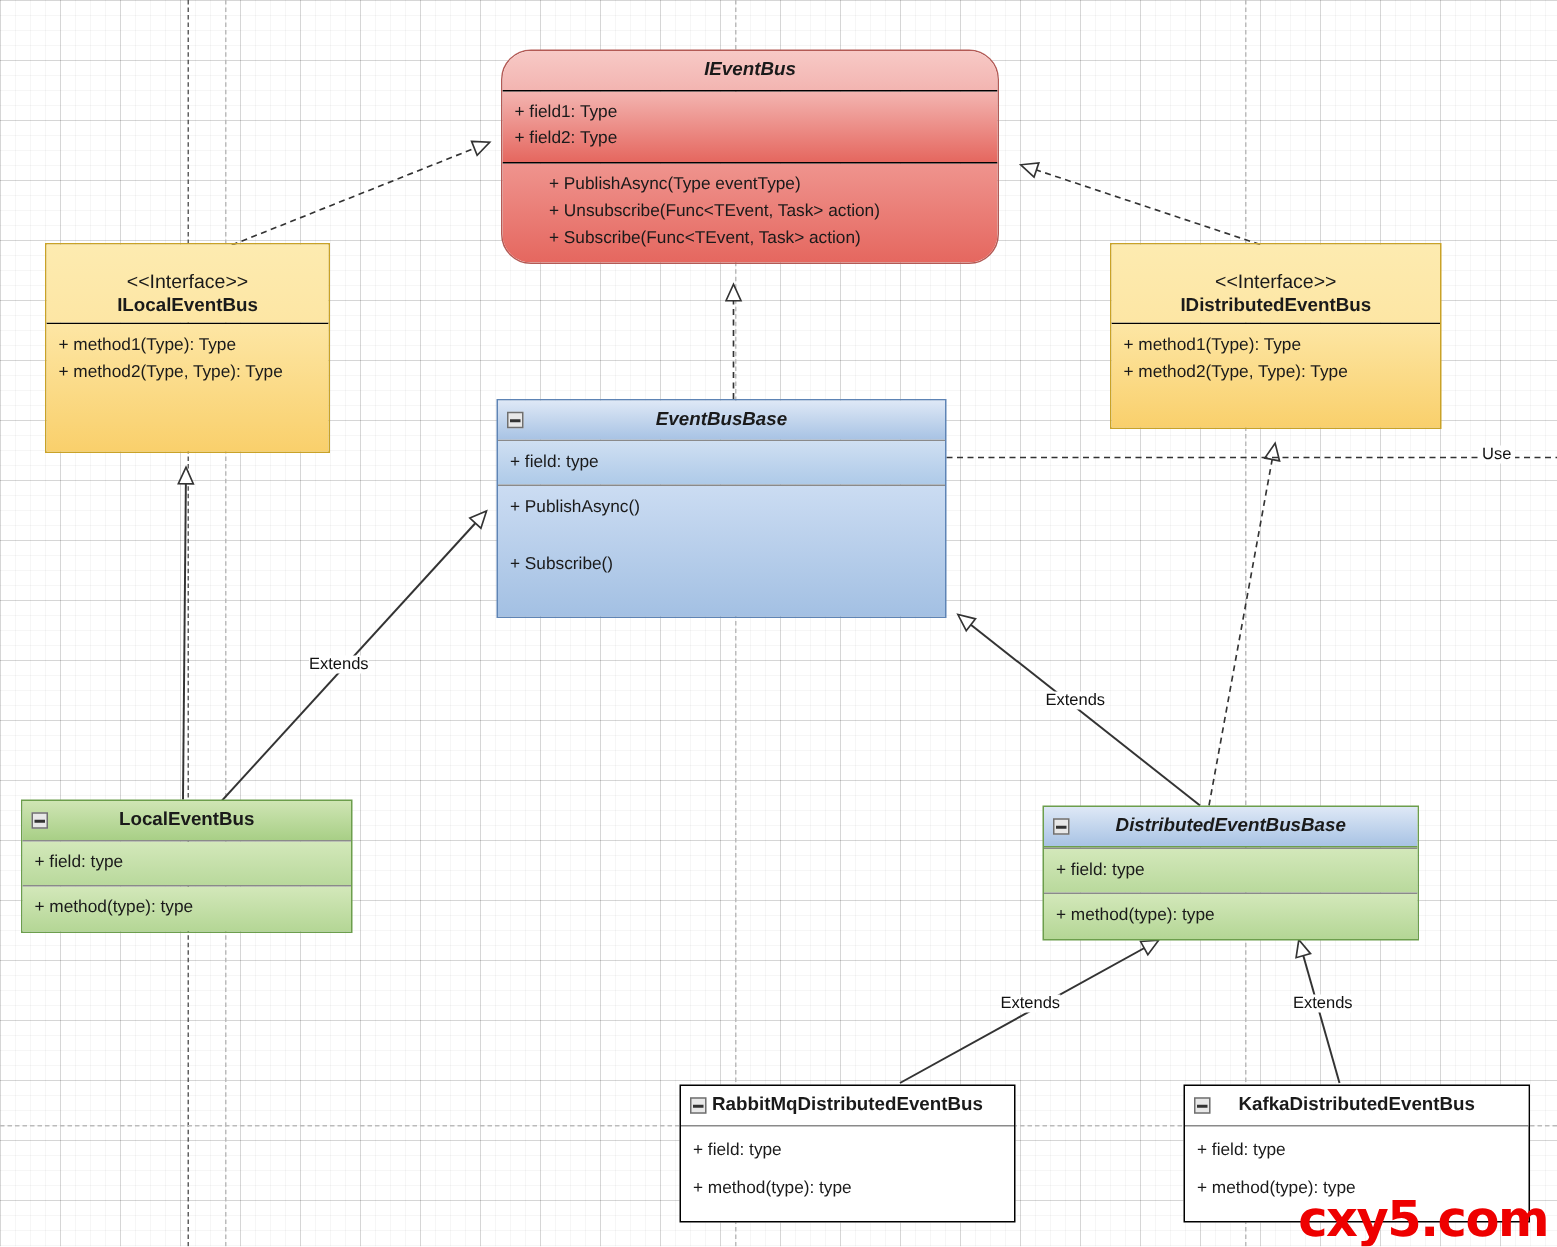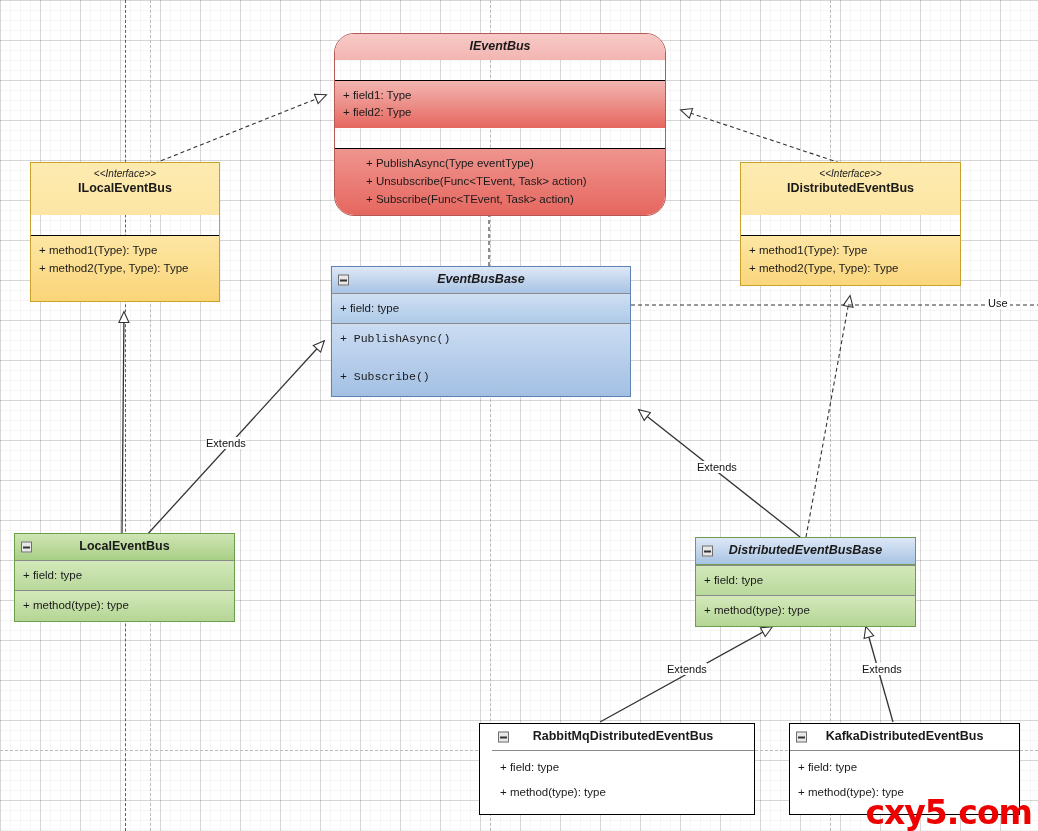--- a/index.html
+++ b/index.html
@@ -57,36 +57,35 @@
     font-size: 12.5px;
     font-weight: bold;
     color: #1a1a1a;
     position: relative;
     padding: 5px 4px;
     line-height: 1.25;
   }
   .node .hdr .stereo {
     display: block;
     font-weight: normal;
-    font-style: italic;
-    font-size: 10px;
+    font-size: 13px;
+    margin-top: 12px;
   }
   .node .hdr.abstract {
     font-style: italic;
   }
   .node .sec {
     box-sizing: border-box;
     padding: 6px 8px;
     font-size: 11.5px;
     color: #1a1a1a;
     line-height: 1.55;
   }
   .node .sep {
     border-top: 1px solid #000;
-    margin-top: 20px;
   }
   .node .sep-soft {
     border-top: 1px solid #8a8a8a;
   }
 
   
   .collapse-icon {
     position: absolute;
     left: 6px;
     top: 50%;
@@ -262,54 +261,54 @@
   </div>
 
   <div class="node skin-blue" style="left:331px; top:266px; width:300px;">
     <div class="hdr abstract">
       <span class="collapse-icon"></span>
       <span>EventBusBase</span>
     </div>
     <div class="sec sep-soft" style="background:linear-gradient(to bottom,#cfdff2,#aecae8);">
       <div>+ field: type</div>
     </div>
-    <div class="sec sep-soft" style="background:linear-gradient(to bottom,#cbdcf2,#a3c0e3); height:73px;font-family:Liberation Mono, monospace;">
+    <div class="sec sep-soft" style="background:linear-gradient(to bottom,#cbdcf2,#a3c0e3); height:88px;">
       <div>+ PublishAsync()</div>
       <div style="height:20px;"></div>
       <div>+ Subscribe()</div>
     </div>
   </div>
 
   <div class="node skin-green" style="left:14px; top:533px; width:221px;">
     <div class="hdr">
       <span class="collapse-icon"></span>
       <span>LocalEventBus</span>
     </div>
     <div class="sec sep-soft" style="background:linear-gradient(to bottom,#d3e8ba,#b9d99c);">
       <div>+ field: type</div>
     </div>
     <div class="sec sep-soft" style="background:linear-gradient(to bottom,#d3e8ba,#b4d695);">
       <div>+ method(type): type</div>
     </div>
   </div>
 
-  <div class="node skin-green" style="left:695px; top:537px; width:221px;">
+  <div class="node skin-green" style="left:695px; top:537px; width:251px;">
     <div class="hdr abstract" style="background:linear-gradient(to bottom,#dee8f6,#a8c3e4); border-bottom:1px solid #6c9e4c;">
       <span class="collapse-icon"></span>
       <span>DistributedEventBusBase</span>
     </div>
     <div class="sec sep-soft" style="background:linear-gradient(to bottom,#d3e8ba,#b9d99c);">
       <div>+ field: type</div>
     </div>
     <div class="sec sep-soft" style="background:linear-gradient(to bottom,#d3e8ba,#b4d695);">
       <div>+ method(type): type</div>
     </div>
   </div>
 
-  <div class="node skin-white" style="left:479px; top:723px; width:276px;padding-left:12px;">
+  <div class="node skin-white" style="left:453px; top:723px; width:224px;">
     <div class="hdr">
       <span class="collapse-icon"></span>
       <span>RabbitMqDistributedEventBus</span>
     </div>
     <div class="sec sep-soft" style="padding-top:8px; padding-bottom:4px;">
       <div>+ field: type</div>
     </div>
     <div class="sec" style="padding-top:4px; padding-bottom:12px;">
       <div>+ method(type): type</div>
     </div>

